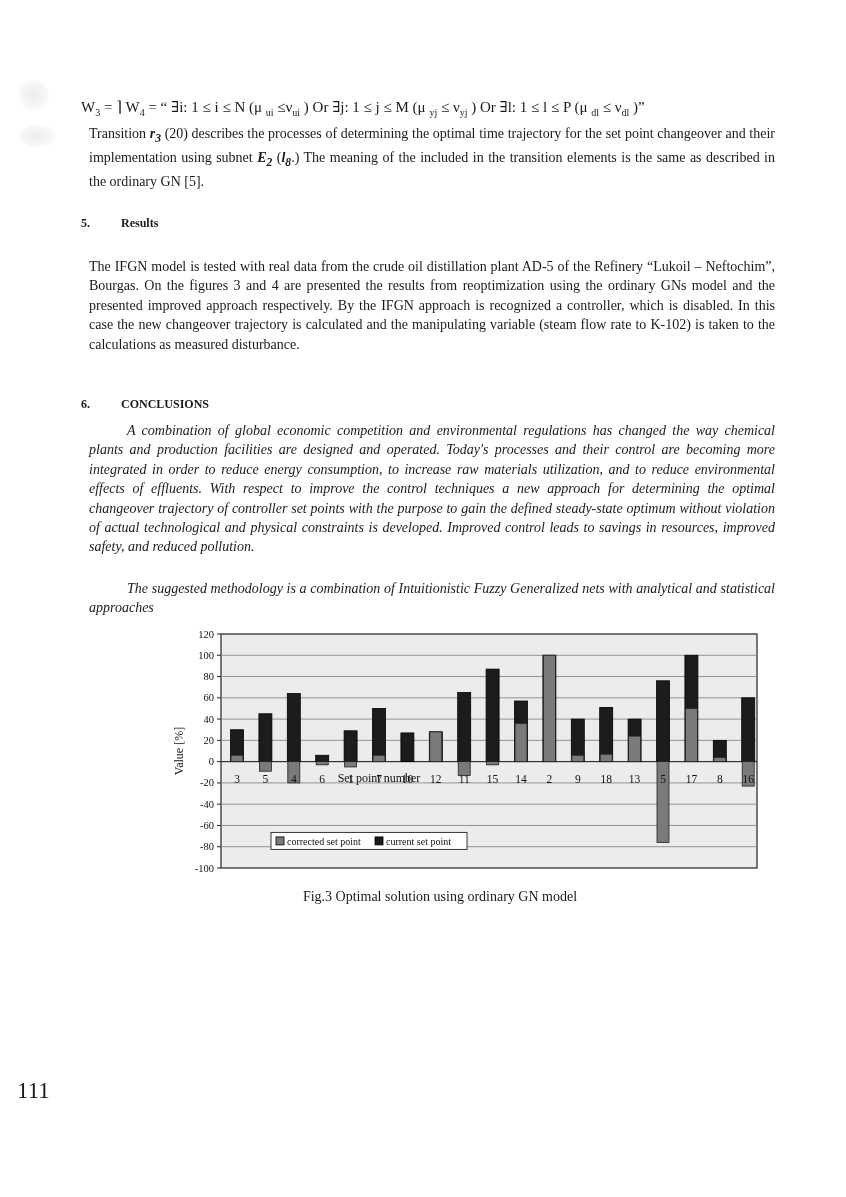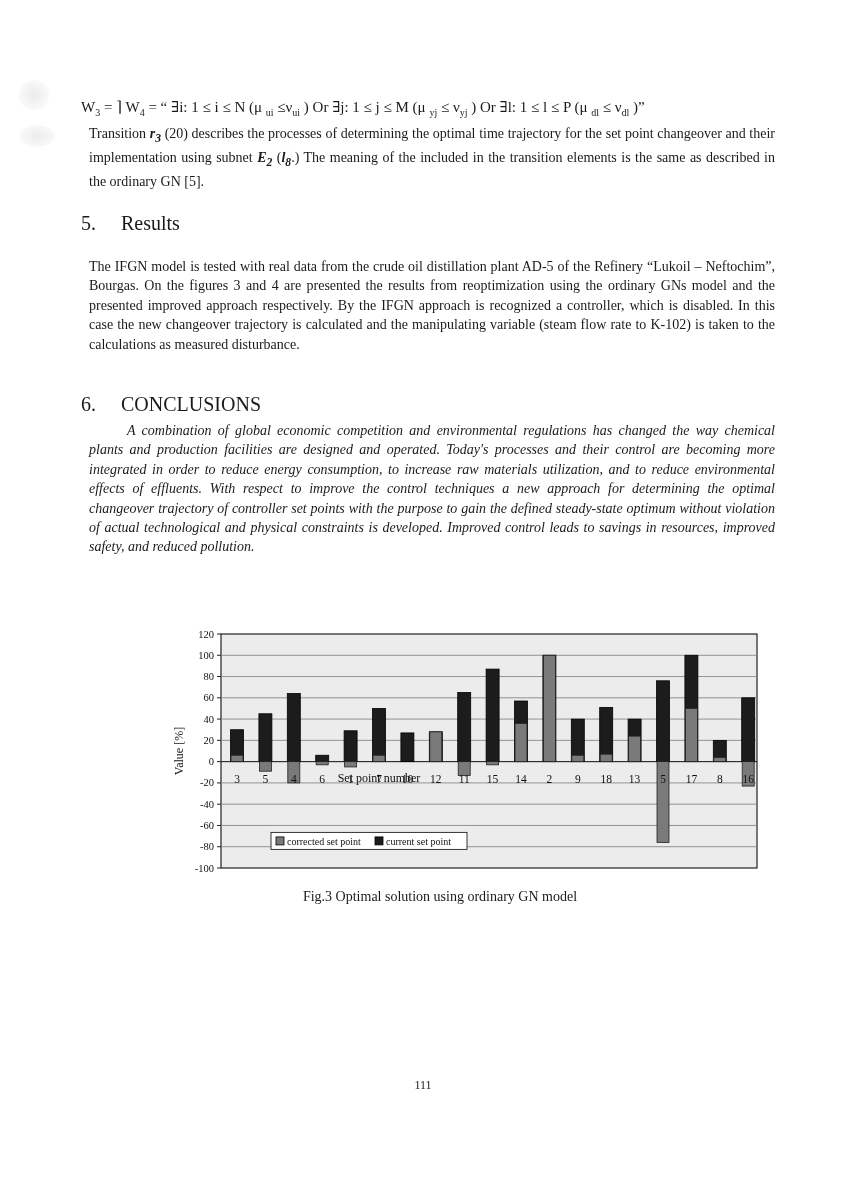--- a/index.html
+++ b/index.html
@@ -12,31 +12,31 @@
       position: absolute; left: 64px; top: 97px; width: 700px;
       font-size: 15px; line-height: 20px; white-space: nowrap;
     }
     .formula sub { font-size: 10px; }
     .para {
       position: absolute; left: 64px; width: 686px;
       font-size: 14px; line-height: 19.4px; text-align: justify; margin-left: 8px;
     }
     .para.indent { text-indent: 38px; font-style: italic; }
     .heading {
-      position: absolute; left: 64px; font-weight: normal; font-size: 20px; line-height: 20px;
+      position: absolute; left: 64px; font-weight: bold; font-size: 12px; line-height: 20px;
     }
     .heading .num { display: inline-block; width: 40px; }
     .chart-wrap { position: absolute; left: 112px; top: 628px; width: 600px; height: 250px; margin-left: 38px; }
     .caption {
       position: absolute; left: 0; width: 846px; top: 890px; text-align: center;
       font-size: 14px; line-height: 14px;
     }
     .pagenum {
-      position: absolute; left: 0; width: 812px; top: 1078px; text-align: center;
-      font-size: 12px;
+      position: absolute; left: 0; width: 812px; top: 1078px; text-align: left;
+      font-size: 23px;
     }
     svg text { font-family: "Liberation Serif", "DejaVu Serif", serif; }
     .scan-smudge {
       position: absolute; border-radius: 50%;
       background: radial-gradient(ellipse, rgba(200,200,200,0.35), rgba(255,255,255,0));
     }
   </style>
 </head>
 <body>
 
@@ -54,20 +54,21 @@
 
   <div class="heading" style="top:213px;">
     <span class="num">5.</span><span>Results</span>
   </div>
   <div class="para" style="top:257px;">The IFGN model is tested with real data from the crude oil distillation plant AD-5 of the Refinery “Lukoil – Neftochim”, Bourgas. On the figures 3 and 4 are presented the results from reoptimization using the ordinary GNs model and the presented improved approach respectively. By the IFGN approach is recognized a controller, which is disabled. In this case the new changeover trajectory is calculated and the manipulating variable (steam flow rate to K-102) is taken to the calculations as measured disturbance.</div>
 
   <div class="heading" style="top:394px;">
     <span class="num">6.</span><span>CONCLUSIONS</span>
   </div>
   <div class="para indent" style="top:421px;">A combination of global economic competition and environmental regulations has changed the way chemical plants and production facilities are designed and operated. Today's processes and their control are becoming more integrated in order to reduce energy consumption, to increase raw materials utilization, and to reduce environmental effects of effluents. With respect to improve the control techniques a new approach for determining the optimal changeover trajectory of controller set points with the purpose to gain the defined steady-state optimum without violation of actual technological and physical constraints is developed. Improved control leads to savings in resources, improved safety, and reduced pollution.</div>
+  <div class="para indent" style="top:579px;">The suggested methodology is a combination of Intuitionistic Fuzzy Generalized nets with analytical and statistical approaches</div>
 
   <div class="chart-wrap">
     <svg id="chart" width="600" height="250">
         <rect x="54" y="6" width="536" height="234" fill="#ececec" stroke="#222" stroke-width="1.2"></rect>
         <line x1="50" x2="54" y1="6" y2="6" stroke="#222" stroke-width="1"></line>
         <text x="47" y="9.5" text-anchor="end" font-size="10.5" fill="#111">120</text>
         <line x1="54" x2="590" y1="27.272727272727273" y2="27.272727272727273" stroke="#888" stroke-width="0.9"></line>
         <line x1="50" x2="54" y1="27.272727272727273" y2="27.272727272727273" stroke="#222" stroke-width="1"></line>
         <text x="47" y="30.772727272727273" text-anchor="end" font-size="10.5" fill="#111">100</text>
         <line x1="54" x2="590" y1="48.54545454545455" y2="48.54545454545455" stroke="#888" stroke-width="0.9"></line>

